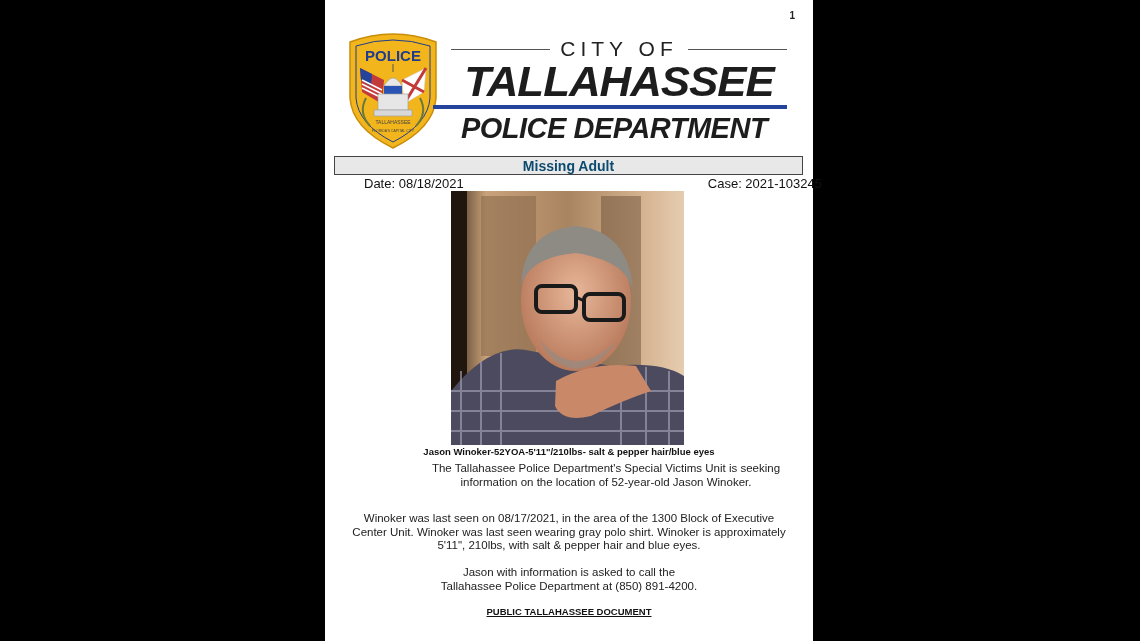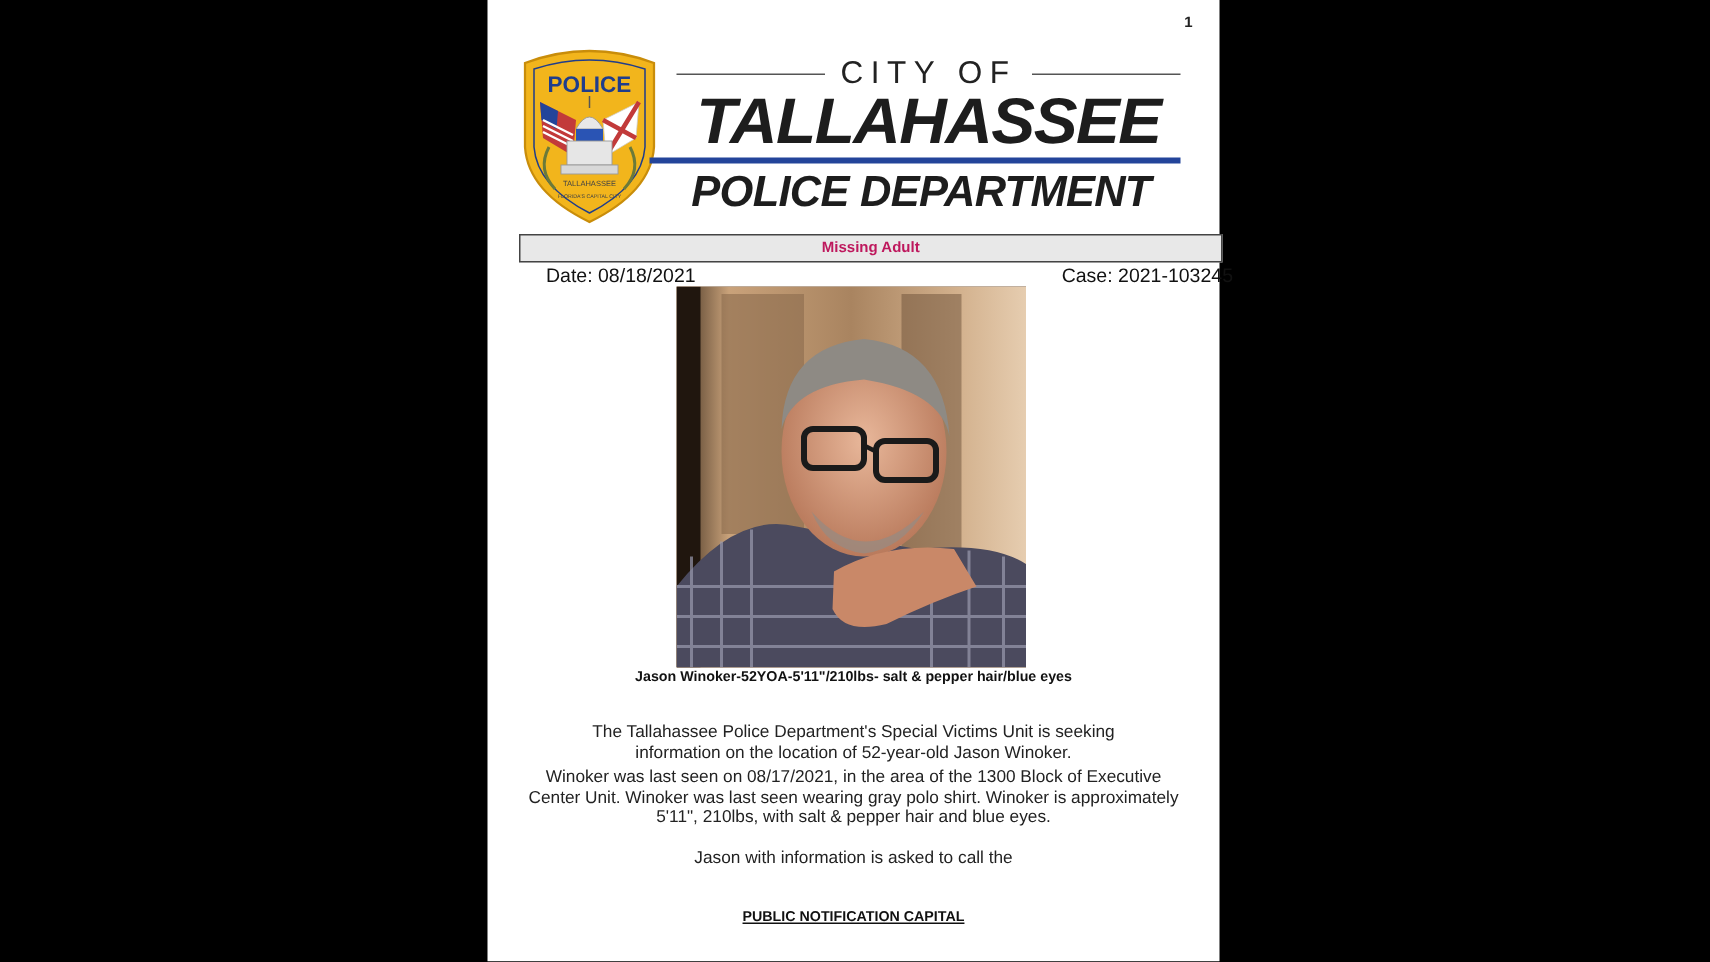--- a/index.html
+++ b/index.html
@@ -37,24 +37,24 @@
       background: #23449a;
     }
     .police-dept {
       position: absolute; left: 120px; top: 112px; width: 338px;
       font-size: 29px; font-weight: bold; font-style: italic;
       color: #1d1d1d; line-height: 32px; text-align: center; letter-spacing: -0.5px;
     }
 
     
     .title-bar {
-      position: absolute; left: 21px; top: 156px; width: 469px; height: 19px;
+      position: absolute; left: 9px; top: 156px; width: 469px; height: 19px;
       background: #e8e8e8; border: 1.5px solid #444;
       display: flex; align-items: center; justify-content: center;
-      font-size: 10px; font-weight: bold; color: #be185d;
+      font-size: 14px; font-weight: bold; color: #0c4a6e;
     }
     .meta-row {
       position: absolute; left: 12px; top: 176px; width: 458px;
       display: flex; justify-content: space-between;
       font-size: 13px; color: #111; margin-left: 27px;
     }
 
     
     .photo {
       position: absolute; left: 126px; top: 191px; width: 233px; height: 254px;
@@ -64,21 +64,21 @@
 
     .caption {
       position: absolute; left: 0; top: 446px; width: 488px;
       text-align: center; font-size: 9.5px; font-weight: bold; color: #111;
     }
 
     .para {
       position: absolute; left: 0; width: 488px; text-align: center;
       font-size: 11.5px; line-height: 13.5px; color: #222;
     }
-    .p1 { top: 482px; }
+    .p1 { top: 462px; margin-left: 37px; }
     .p2 { top: 512px; }
     .p3 { top: 566px; }
     .footer-note {
       position: absolute; left: 0; top: 606px; width: 488px; text-align: center;
       font-size: 9.5px; font-weight: bold; text-decoration: underline; color: #111;
     }
   </style>
 </head>
 <body>
 
@@ -174,16 +174,17 @@
     <div>The Tallahassee Police Department's Special Victims Unit is seeking</div>
     <div>information on the location of 52-year-old Jason Winoker.</div>
   </div>
   <div class="para p2">
     <div>Winoker was last seen on 08/17/2021, in the area of the 1300 Block of Executive</div>
     <div>Center Unit. Winoker was last seen wearing gray polo shirt. Winoker is approximately</div>
     <div>5'11", 210lbs, with salt &amp; pepper hair and blue eyes.</div>
   </div>
   <div class="para p3">
     <div>Jason with information is asked to call the</div>
+    <div>Tallahassee Police Department at (850) 891-4200.</div>
   </div>
 
-  <div class="footer-note">PUBLIC NOTIFICATION CAPITAL</div>
+  <div class="footer-note">PUBLIC TALLAHASSEE DOCUMENT</div>
 </div>
 
 </body></html>

